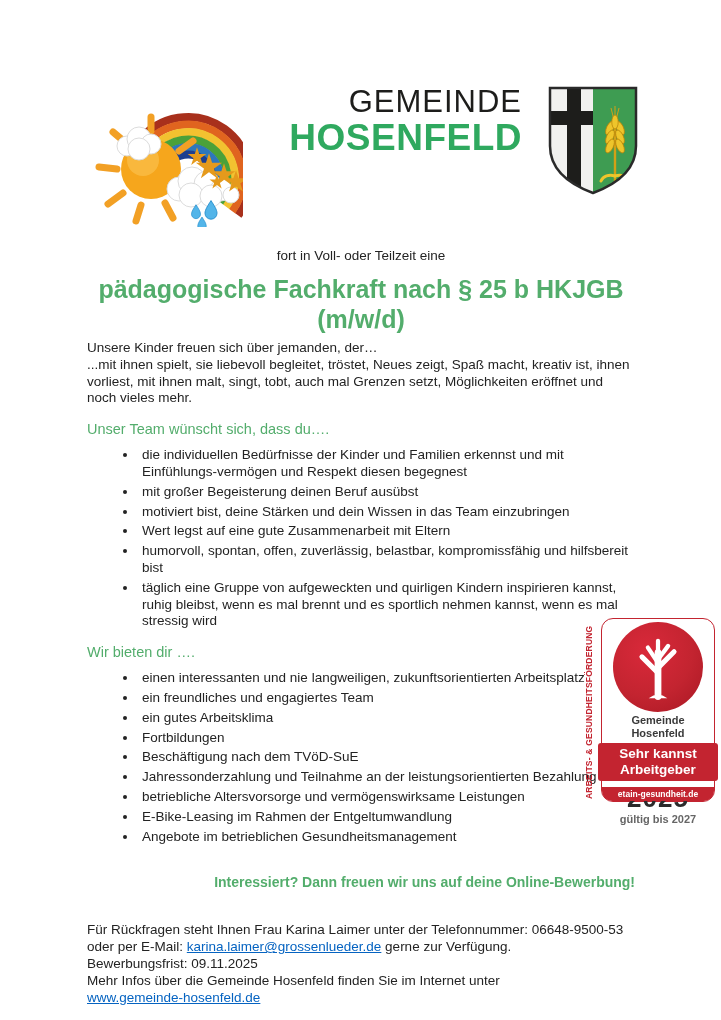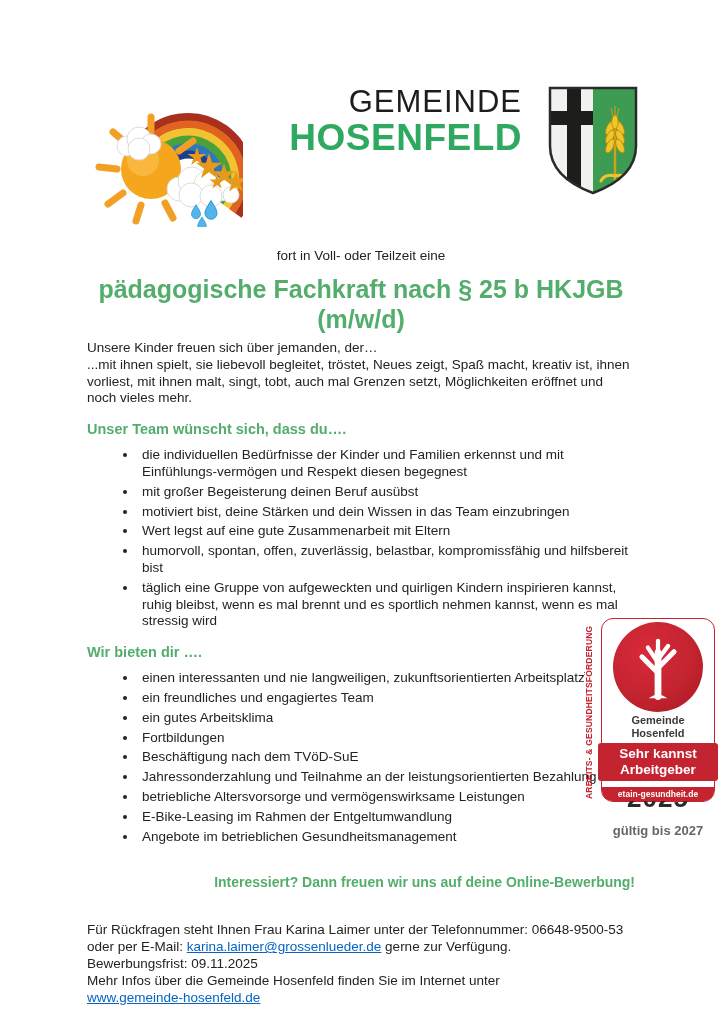--- a/index.html
+++ b/index.html
@@ -16,21 +16,21 @@
   .wordmark{position:absolute;left:280px;top:86px;width:242px;text-align:right;line-height:1;}
   .wordmark .l1{font-size:31px;font-weight:400;color:#1d1d1b;letter-spacing:1px;}
   .wordmark .l2{font-size:37px;font-weight:700;color:#2fa95f;letter-spacing:0.5px;margin-top:2px;}
   .coat{position:absolute;left:545px;top:84px;width:96px;height:114px;}
 
   
   .content{position:absolute;left:87px;top:231px;width:548px;}
   .intro{margin:0;text-align:center;font-size:13.5px;line-height:16.5px;color:#232323;}
   .title{margin:10px 0 0 0;text-align:center;font-size:25px;line-height:30px;font-weight:700;color:#53ad6c;}
   .about{margin:6px 0 0 0;font-size:13.5px;line-height:16.8px;color:#232323;}
-  .sec-head{margin:14px 0 0 0;font-size:14.5px;line-height:17px;font-weight:700;color:#53ad6c;}
+  .sec-head{margin:14px 0 0 0;font-size:14.5px;line-height:17px;font-weight:400;color:#53ad6c;}
   ul.blist{margin:9px 0 0 0;padding:0 0 0 48px;}
   ul.blist li{font-size:13.5px;line-height:16.8px;color:#232323;padding-left:4px;margin:3px;}
   .offers-row{position:relative;}
   .offers-row ul.blist{width:500px;}
   .cta{margin:29px 0 0 0;text-align:right;font-size:14px;line-height:17px;font-weight:700;color:#53ad6c;}
   .contact{margin:30px 0 0 0;font-size:13.5px;line-height:17px;color:#232323;}
   a.doclink{color:#0563c1;text-decoration:underline;cursor:pointer;}
 
   
   .badge{position:absolute;left:583px;top:616px;width:138px;height:192px;}
@@ -51,21 +51,21 @@
     background:radial-gradient(circle at 38% 32%, #d9293a 0%, #c32430 55%, #a81723 100%);
     display:flex;align-items:center;justify-content:center;
   }
   .badge-org{margin-top:2px;font-size:11px;line-height:12.5px;font-weight:700;color:#3a3a3a;}
   .badge-ribbon{
     margin:4px 0 0 -4px;width:calc(100% + 8px);
     background:#c32430;color:#fff;font-weight:700;
     font-size:13.5px;line-height:15.5px;padding:3px 0 4px 0;border-radius:3px;
   }
   .badge-year{margin-top:4px;font-size:26px;line-height:27px;font-weight:700;color:#2b2b2b;letter-spacing:1px;}
-  .badge-valid{margin-top:11px;font-size:13px;font-weight:700;color:#666;}
+  .badge-valid{margin-top:1px;font-size:11px;font-weight:700;color:#666;}
   .badge-site{
     position:absolute;left:0;bottom:0;width:100%;
     background:#c32430;color:#fff;font-size:8.5px;font-weight:700;
     padding:2px 0;border-radius:0 0 10px 10px;
   }
 </style>
 </head>
 <body>
 
 <div class="page">

